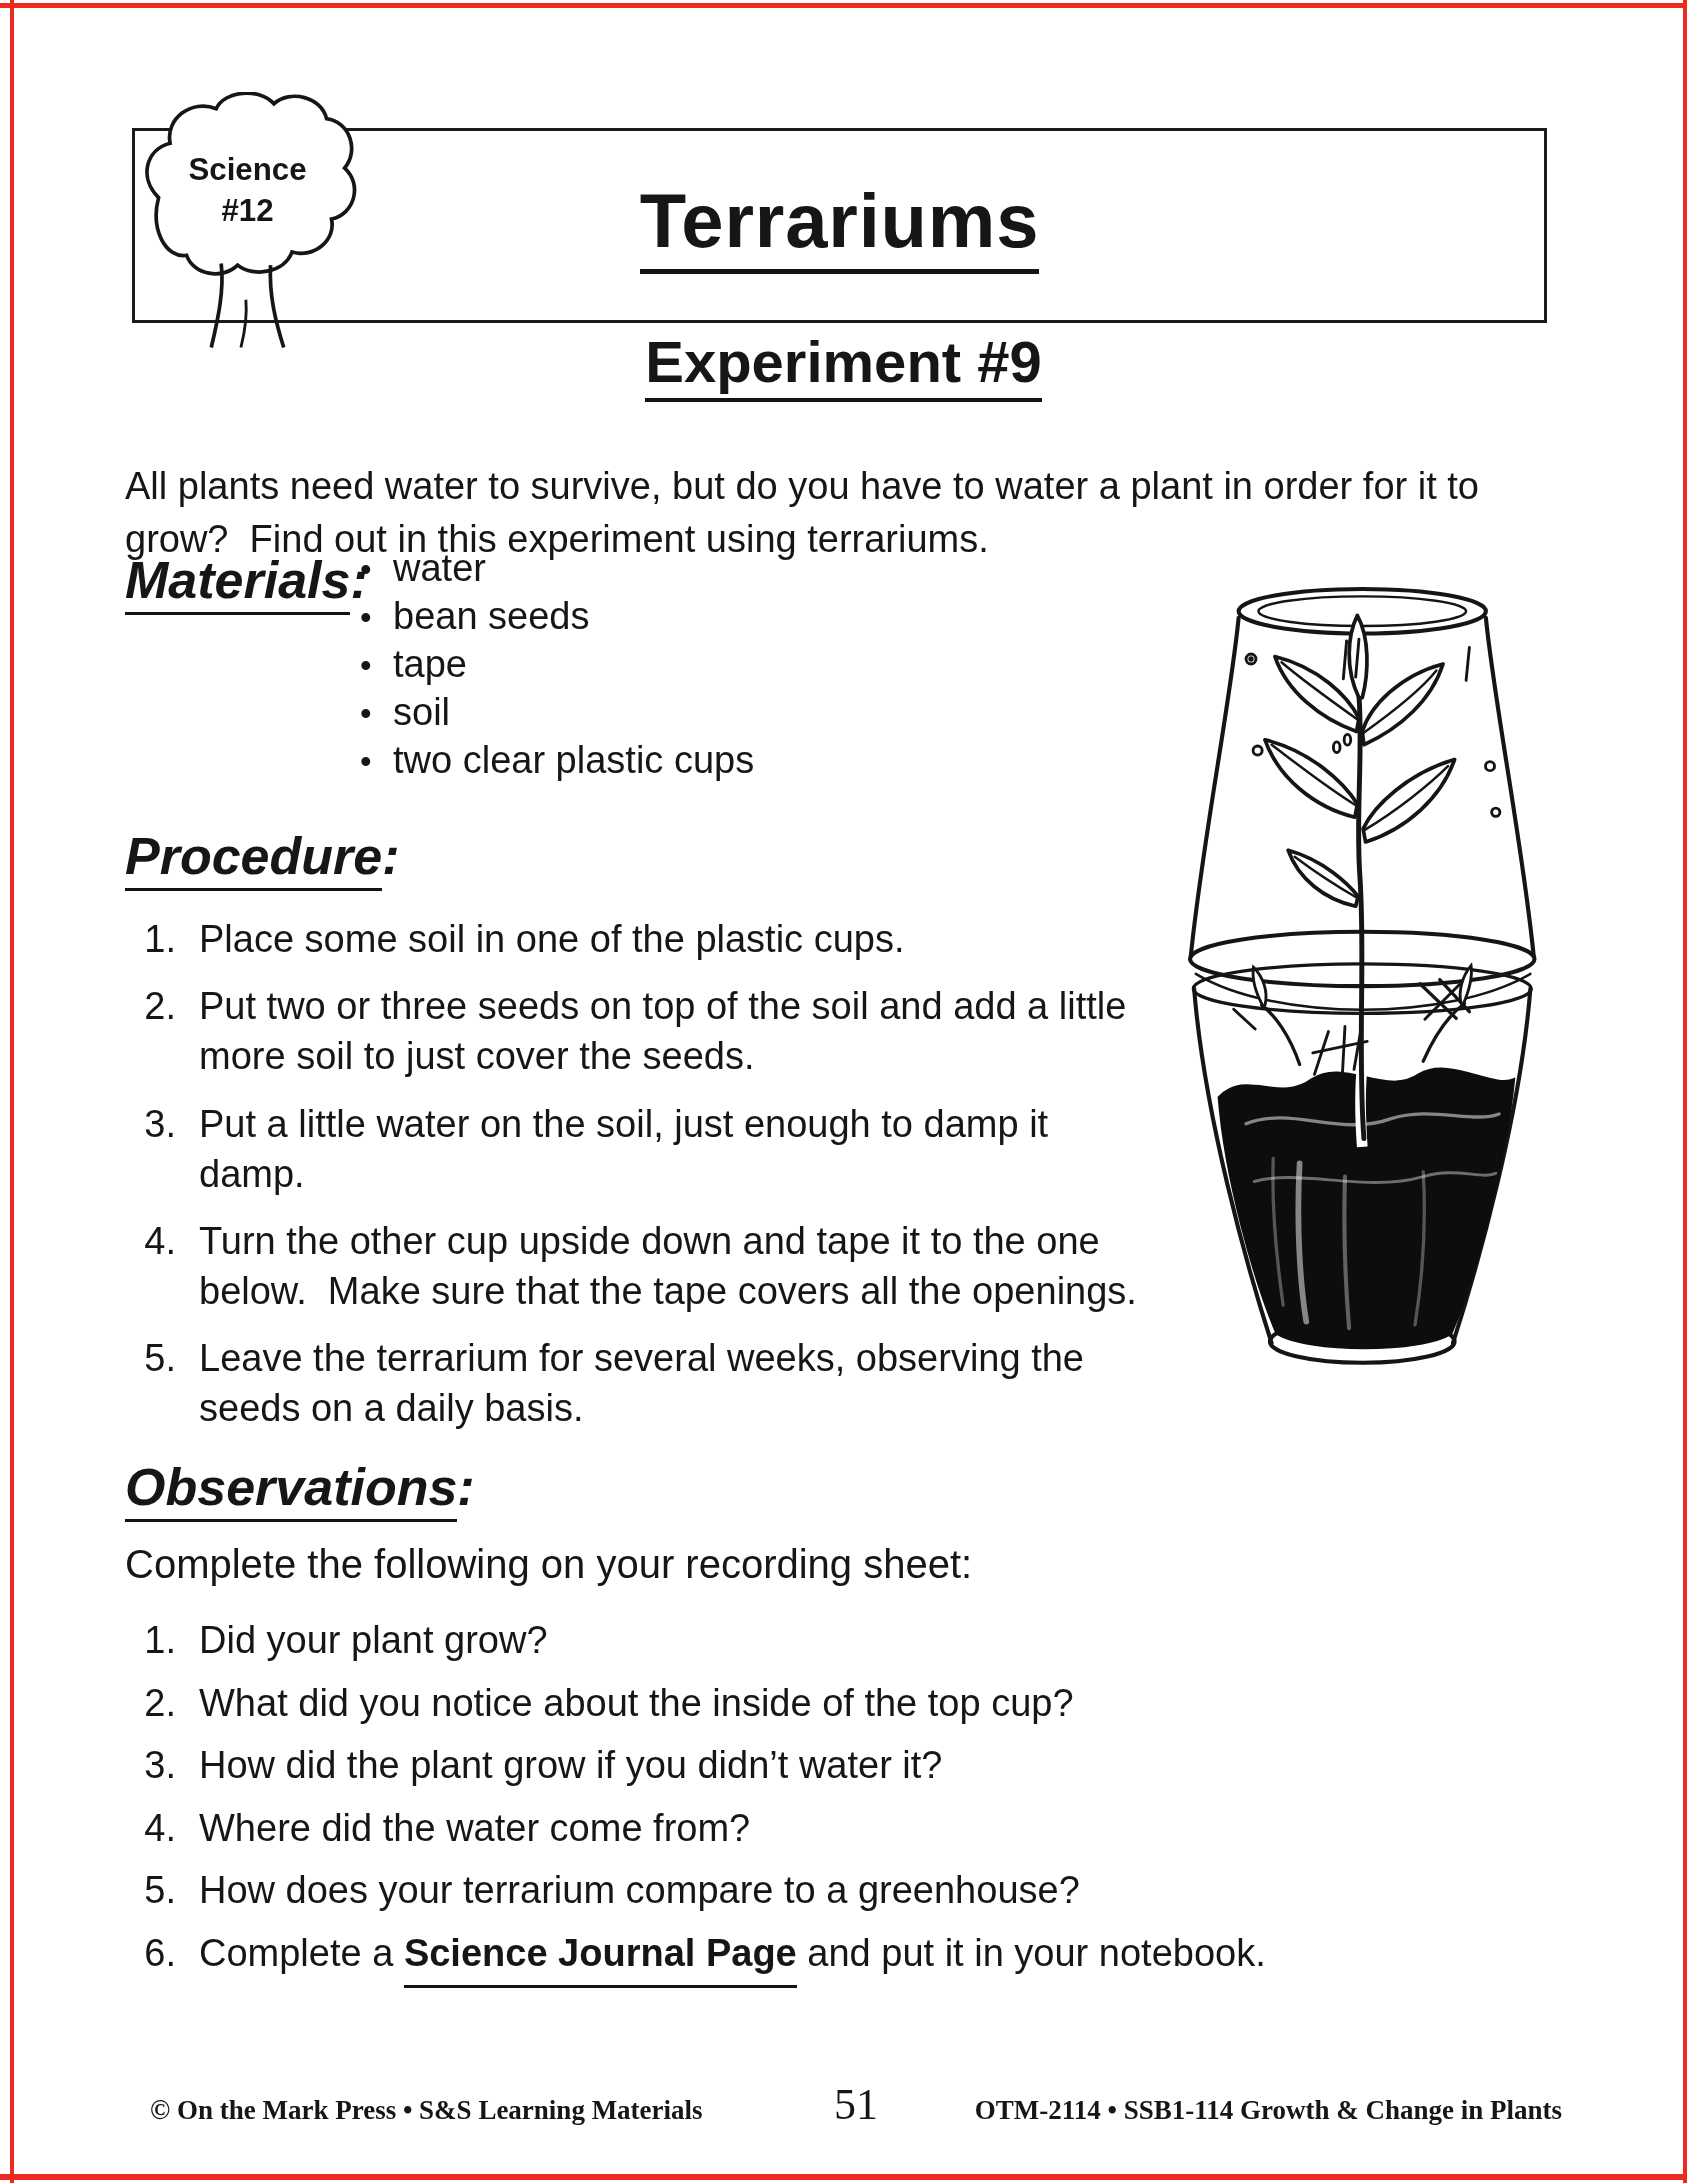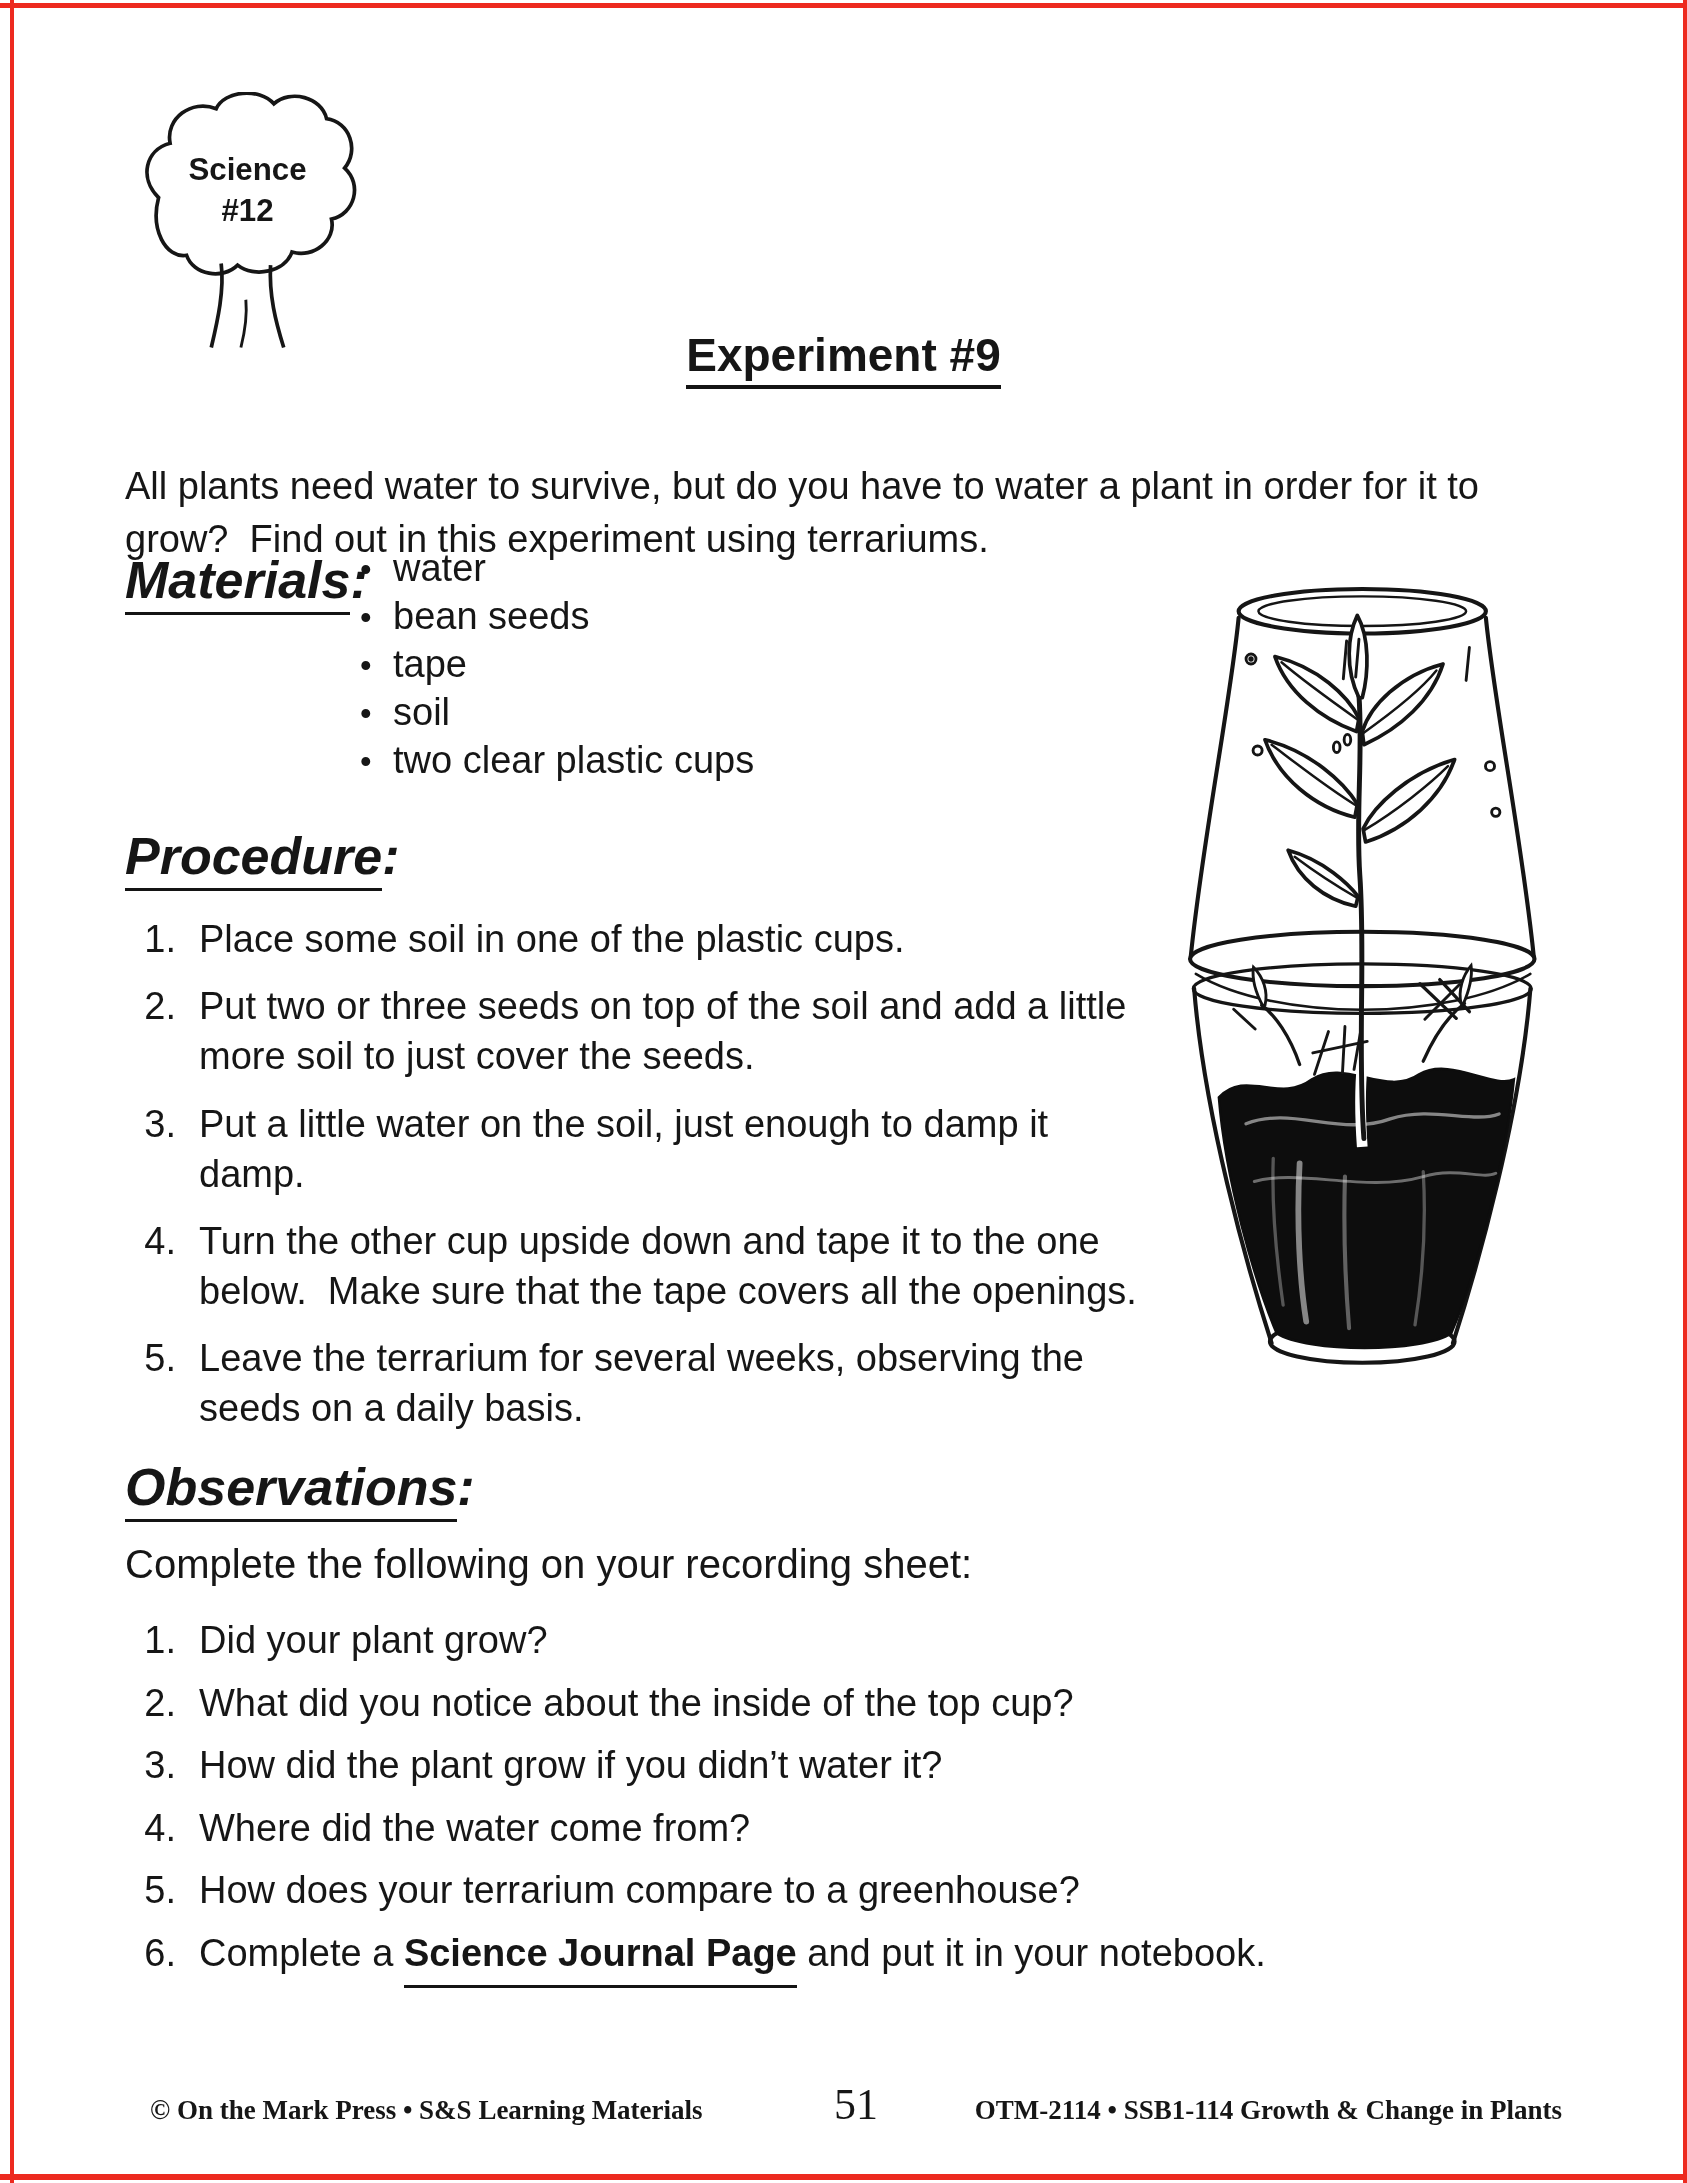--- a/index.html
+++ b/index.html
@@ -27,21 +27,21 @@
     z-index: 1; background: transparent;
   }
   .page-title {
     font-size: 76px; font-weight: bold; letter-spacing: 0.8px;
     border-bottom: 5.8px solid #141414; padding-bottom: 5px;
   }
   .tree-badge { position: absolute; left: 124px; top: 92px; width: 247px; height: 264px; z-index: 2; }
 
   .experiment-heading {
     position: absolute; left: 0; right: 0; top: 328px;
-    text-align: center; font-size: 46px; font-weight: bold;
+    text-align: center; font-size: 58px; font-weight: bold;
   }
   .experiment-heading span { border-bottom: 4.1px solid #141414; padding-bottom: 4.1px; }
 
   .intro {
     position: absolute; left: 125px; top: 422px; width: 1401px;
     font-size: 38px; line-height: 53px; white-space: pre-wrap;
   }
 
   .section-label { font-size: 52px; font-weight: bold; font-style: italic; }
   .section-label .word { border-bottom: 3.3px solid #141414; padding-bottom: 2.5px; }
@@ -83,20 +83,23 @@
 </head>
 <body>
 
 <div class="page">
 
   <div class="edge edge-top"></div>
   <div class="edge edge-left"></div>
   <div class="edge edge-bottom"></div>
   <div class="edge edge-right"></div>
 
+  <div class="header-box">
+    <span class="page-title">Terrariums</span>
+  </div>
 
   <svg class="tree-badge" viewBox="0 0 300 320">
     <path d="M42,128 C18,104 26,70 56,62 C50,32 82,8 112,20 C122,-2 164,-6 182,14 C202,-4 240,6 246,32 C274,36 286,70 268,92 C290,112 280,148 252,154 C258,180 230,202 204,194 C196,218 158,226 138,210 C120,228 84,222 76,198 C50,202 32,166 42,128 Z" fill="#ffffff" stroke="#161616" stroke-width="4.5"></path>
     <path d="M118,208 C122,240 114,276 106,310" fill="none" stroke="#161616" stroke-width="4.5"></path>
     <path d="M178,210 C176,246 184,278 194,310" fill="none" stroke="#161616" stroke-width="4.5"></path>
     <path d="M148,252 C150,274 146,294 142,310" fill="none" stroke="#161616" stroke-width="3.5"></path>
     <text x="150" y="106" text-anchor="middle" font-size="38" font-weight="bold" fill="#161616">Science</text>
     <text x="150" y="156" text-anchor="middle" font-size="38" font-weight="bold" fill="#161616">#12</text>
   </svg>
 

